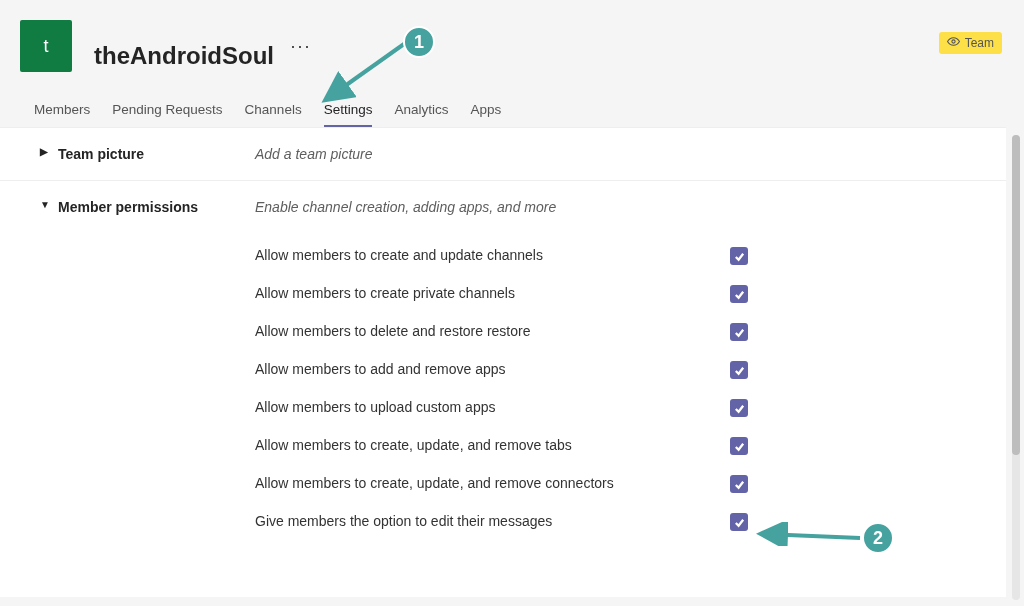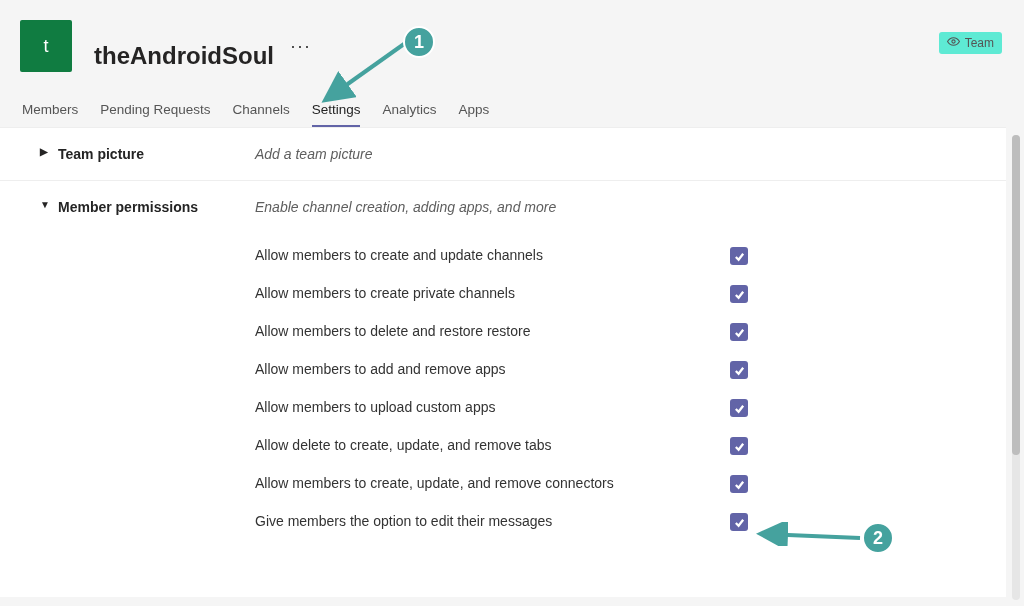--- a/index.html
+++ b/index.html
@@ -48,29 +48,29 @@
   }
   .team-badge {
     position: absolute;
     right: 22px;
     top: 32px;
     display: flex;
     align-items: center;
     gap: 5px;
     font-size: 12px;
     color: #555;
-    background: #5eead4;
+    background: #fde047;
     padding: 3px 8px;
     border-radius: 3px;
     cursor: pointer;
   }
   .tabs {
     display: flex;
     gap: 22px;
-    padding: 30px 22px 0 22px;
+    padding: 30px 22px 0 34px;
     font-size: 13.5px;
     background: #f5f5f5;
   }
   .tab {
     color: #555;
     padding-bottom: 8px;
     cursor: pointer;
     border-bottom: 2px solid transparent;
   }
   .tab.active {
@@ -263,21 +263,21 @@
         </div>
         <div class="perm-row">
           <div class="perm-label">Allow members to upload custom apps</div>
           <div class="checkbox">
               <svg viewBox="0 0 12 12">
                 <polyline points="2,6.5 5,9.5 10,3"></polyline>
               </svg>
             </div>
         </div>
         <div class="perm-row">
-          <div class="perm-label">Allow delete to create, update, and remove tabs</div>
+          <div class="perm-label">Allow members to create, update, and remove tabs</div>
           <div class="checkbox">
               <svg viewBox="0 0 12 12">
                 <polyline points="2,6.5 5,9.5 10,3"></polyline>
               </svg>
             </div>
         </div>
         <div class="perm-row">
           <div class="perm-label">Allow members to create, update, and remove connectors</div>
           <div class="checkbox">
               <svg viewBox="0 0 12 12">

